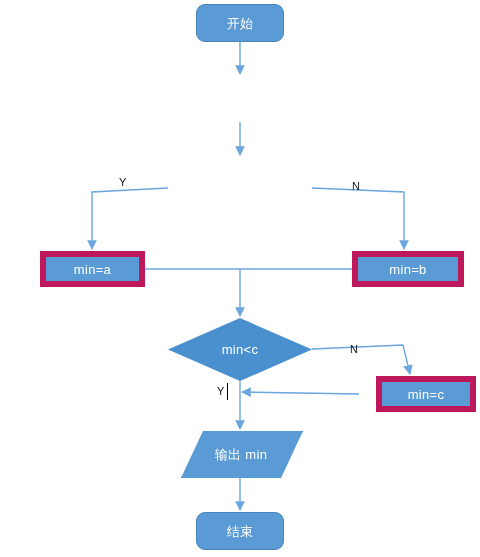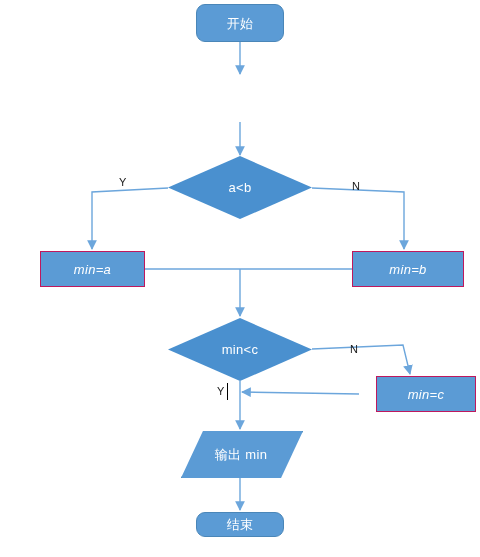--- a/index.html
+++ b/index.html
@@ -37,22 +37,21 @@
     white-space: nowrap;
     user-select: none;
   }
   .node-terminator {
     background: #5B9BD5;
     border: 1px solid #4A86B8;
     border-radius: 9px;
   }
   .node-process {
     background: #5B9BD5;
-    border: 1px solid #be185d;
-    font-style: italic;
+    border: 6px solid #be185d;
   }
   .node-io {
     background: transparent;
     border: none;
   }
   .io-shape {
     position: absolute;
     left: 0;
     top: 0;
     width: 100%;
@@ -132,24 +131,20 @@
 
       <path d="M 145 269 L 352 269"></path>
     </g>
   </svg>
 
   <div class="node node-terminator" style="left:196px; top:4px; width:88px; height:38px;">
     <span class="node-label">开始</span>
   </div>
 
 
-  <div class="node node-decision" style="left:168px; top:156px; width:144px; height:63px;">
-    <span class="diamond-shape"></span>
-    <span class="node-label">a&lt;b</span>
-  </div>
 
   <div class="node node-process" style="left:40px; top:251px; width:105px; height:36px;">
     <span class="node-label">min=a</span>
   </div>
 
   <div class="node node-process" style="left:352px; top:251px; width:112px; height:36px;">
     <span class="node-label">min=b</span>
   </div>
 
   <div class="node node-decision" style="left:168px; top:318px; width:144px; height:63px;">
@@ -159,21 +154,21 @@
 
   <div class="node node-process" style="left:360px; top:376px; width:100px; height:36px;margin-left:16px;">
     <span class="node-label">min=c</span>
   </div>
 
   <div class="node node-io" style="left:181px; top:431px; width:120px; height:47px;align-items:center;">
     <span class="io-shape"></span>
     <span class="node-label">输出 min</span>
   </div>
 
-  <div class="node node-terminator" style="left:196px; top:512px; width:88px; height:25px;">
+  <div class="node node-terminator" style="left:196px; top:512px; width:88px; height:38px;">
     <span class="node-label">结束</span>
   </div>
 
   <span class="edge-label" style="left:119px; top:176px;">Y</span>
   <span class="edge-label" style="left:352px; top:180px;">N</span>
   <span class="edge-label" style="left:350px; top:343px;">N</span>
   <span class="edge-label" style="left:217px; top:385px;">Y</span>
   <span class="caret" style="left:227px; top:383px; height:17px;"></span>
 
 </div>

